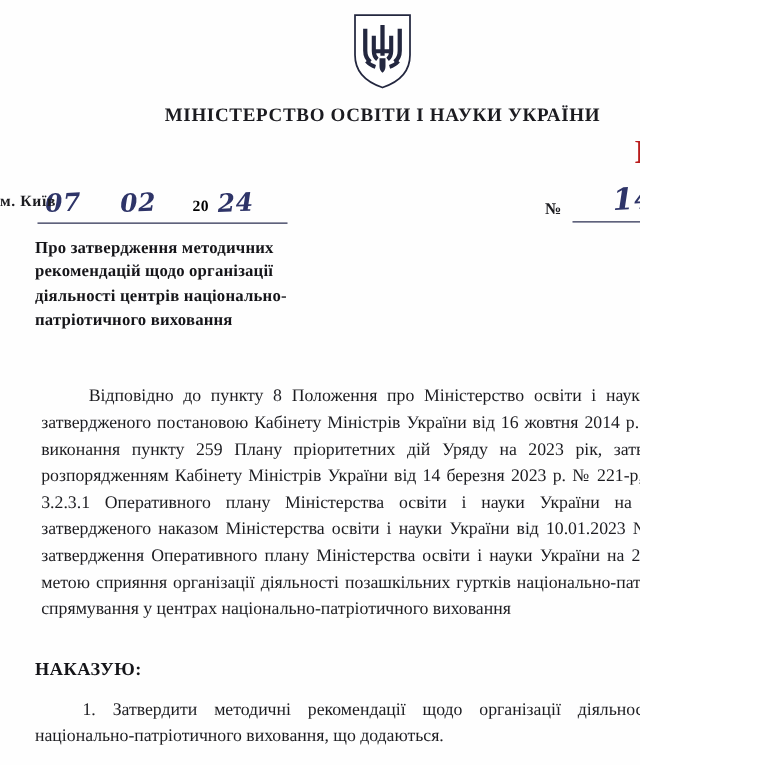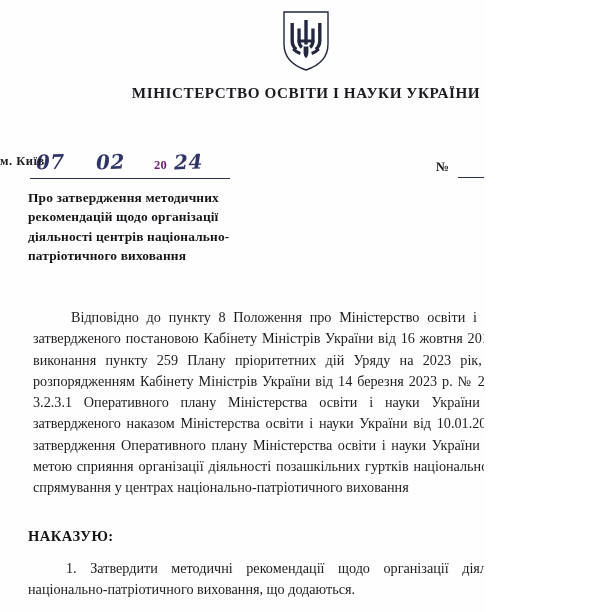--- a/index.html
+++ b/index.html
@@ -9,20 +9,21 @@
     background: #ffffff;
   }
   .page {
     position: relative;
     width: 484px;
     height: 612px;
     background: #fefefe;
     overflow: hidden;
     font-family: "Liberation Serif", "DejaVu Serif", serif;
     color: #1c1c20;
+    padding-left: 28px;
     -webkit-font-smoothing: antialiased;
   }
 
   
   .emblem-wrap {
     position: absolute;
     top: 10px;
     left: 0;
     width: 612px;
     display: flex;
@@ -94,21 +95,21 @@
     position: absolute;
     left: 66px;
     top: 2px;
   }
   .year-prefix {
     position: absolute;
     left: 124px;
     top: 10px;
     font-size: 12.5px;
     font-weight: bold;
-    color: #701a75;
+    color: #000000;
     letter-spacing: 0.3px;
   }
   .hw-year {
     position: absolute;
     left: 144px;
     top: 2px;
   }
 
   .city {
     position: absolute;

